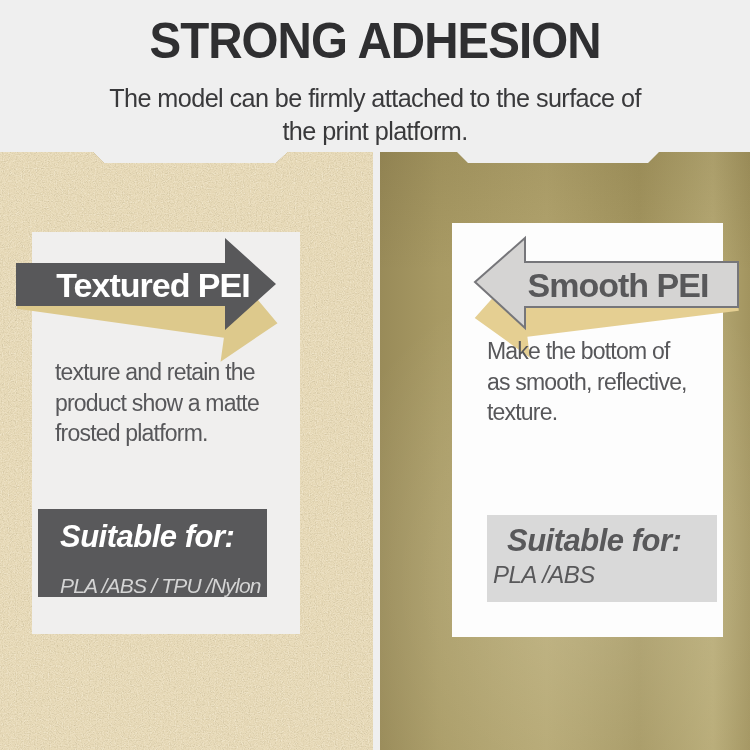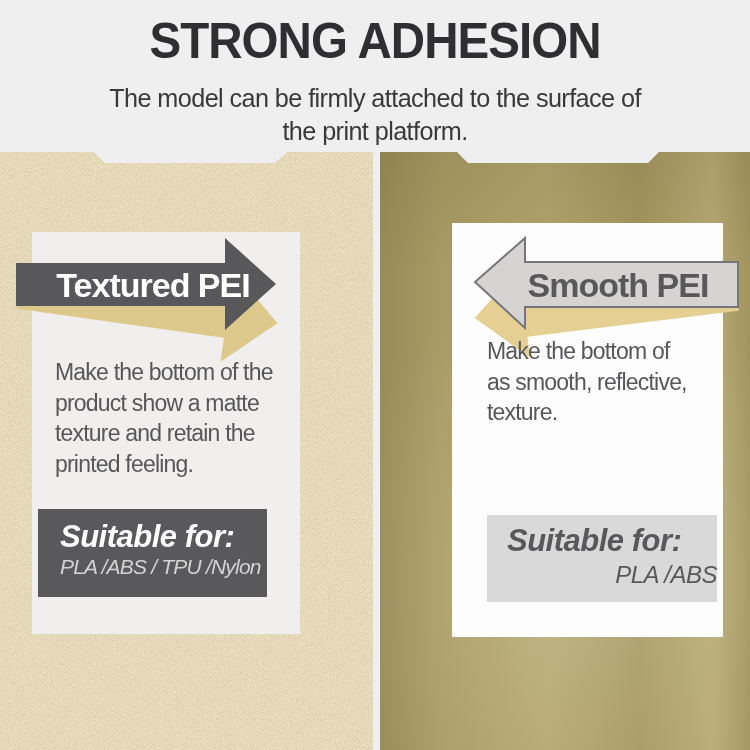--- a/index.html
+++ b/index.html
@@ -41,27 +41,27 @@
   .para{font-size:23px;line-height:30.5px;color:#57575a;letter-spacing:-0.8px;}
   .para div{white-space:nowrap;}
   .para-left{left:55px;top:357px;}
   .para-right{left:487px;top:336px;}
 
   
   .suit{box-sizing:border-box;font-style:italic;}
   .suit-left{left:38px;top:509px;width:229px;height:88px;background:#59595b;
              padding:10px 0 0 22px;}
   .suit-left .suit-title{font-size:31px;font-weight:bold;color:#ffffff;letter-spacing:-0.5px;}
-  .suit-left .suit-mats{font-size:21px;color:#d4d4d4;letter-spacing:-0.8px;margin-top:0;}
+  .suit-left .suit-mats{font-size:21px;color:#d4d4d4;letter-spacing:-0.8px;margin-top:19px;}
   .suit-right{left:487px;top:515px;width:230px;height:87px;background:#d9d9d9;
               padding:8px 0 0 0;}
   .suit-right .suit-title{font-size:31px;font-weight:bold;color:#58585a;
                           letter-spacing:-0.5px;padding-left:20px;}
   .suit-right .suit-mats{font-size:24px;color:#58585a;letter-spacing:-0.5px;
-                         margin-top:2px;text-align:right;}
+                         margin-top:2px;text-align:left;padding-left:6px;}
 </style>
 </head>
 <body>
 
 <div class="abs title">STRONG ADHESION</div>
 <div class="abs subtitle">
   <div>The model can be firmly attached to the surface of</div>
   <div>the print platform.</div>
 </div>
 
@@ -95,24 +95,23 @@
   <text x="139" y="63" text-anchor="middle" font-size="34" font-weight="bold" letter-spacing="-1" fill="#ffffff">Textured PEI</text>
 </svg>
 
 <svg class="abs arrow-svg" style="left:468px;top:234px;" width="274" height="140" viewBox="0 0 274 140">
   <polygon points="7,48 57,4 57,28 270,28 270,73 57,73 57,94" fill="#e5cf92" transform="translate(-2 4) rotate(-7 270 50)"></polygon>
   <polygon points="7,48 57,4 57,28 270,28 270,73 57,73 57,94" fill="#d5d4d3" stroke="#76767a" stroke-width="2"></polygon>
   <text x="150" y="63" text-anchor="middle" font-size="34" font-weight="bold" letter-spacing="-1" fill="#58585a">Smooth PEI</text>
 </svg>
 
 <div class="abs para para-left">
-  <div>Make the bottom of the</div>
+  <div>texture and retain the</div>
   <div>product show a matte</div>
-  <div>texture and retain the</div>
-  <div>printed feeling.</div>
+  <div>frosted platform.</div>
 </div>
 
 <div class="abs para para-right">
   <div>Make the bottom of</div>
   <div>as smooth, reflective,</div>
   <div>texture.</div>
 </div>
 
 <div class="abs suit suit-left">
   <div class="suit-title">Suitable for:</div>

